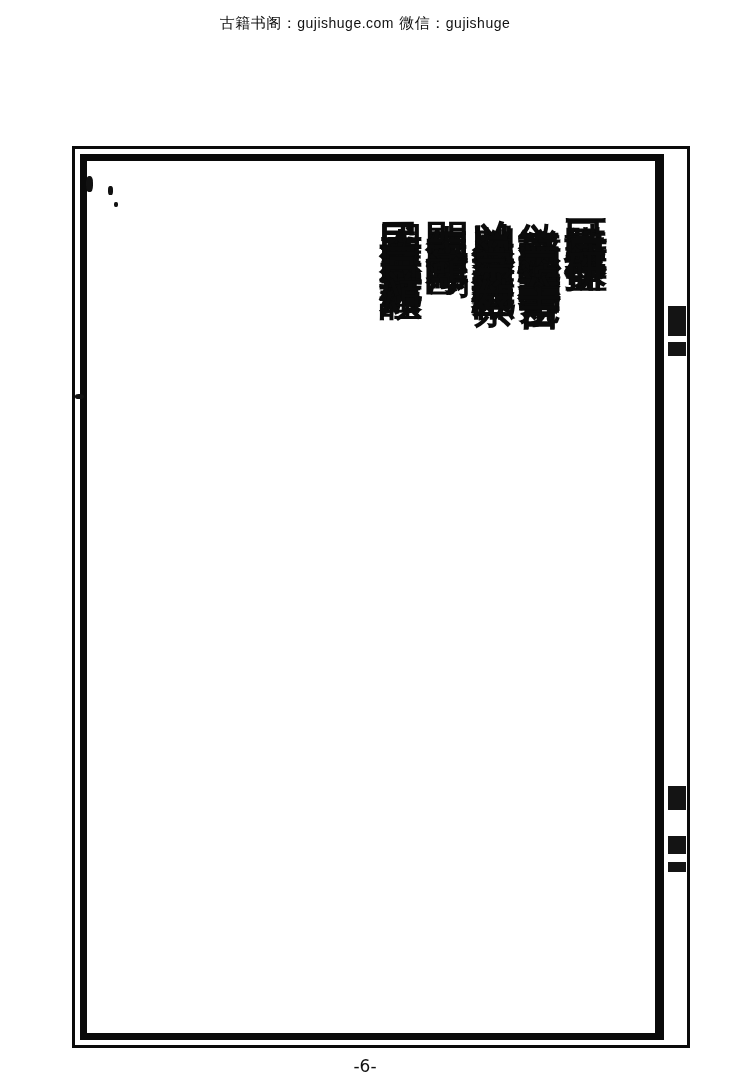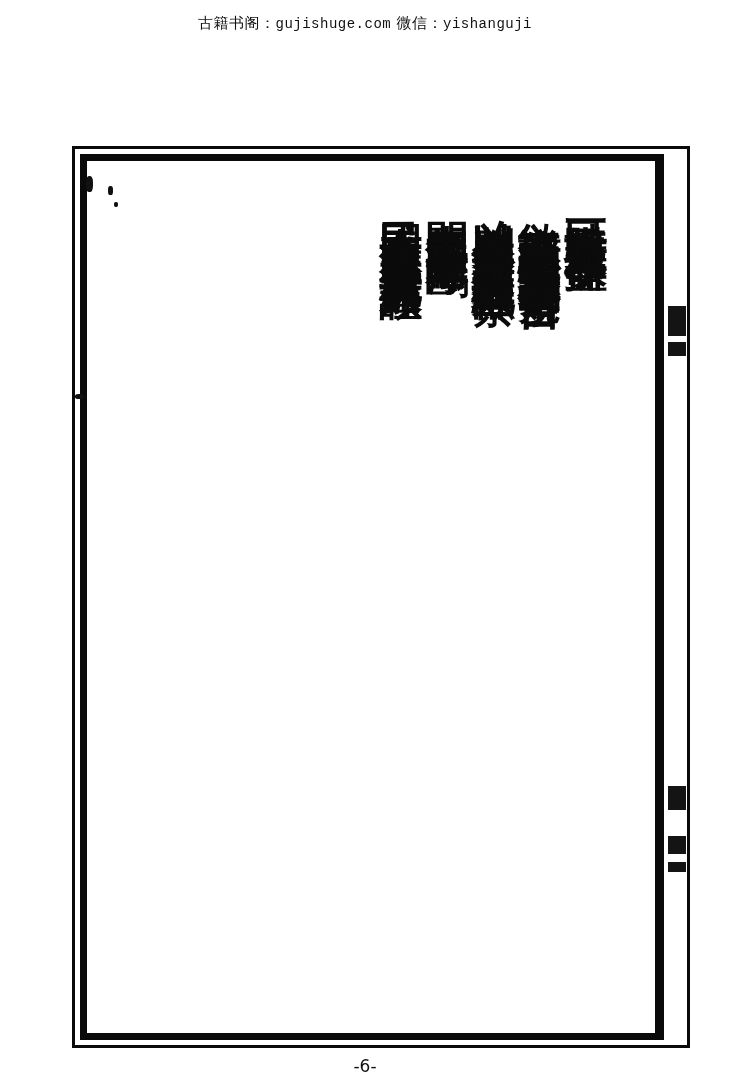--- a/index.html
+++ b/index.html
@@ -22,21 +22,21 @@
     left: 0;
     width: 730px;
     text-align: center;
     font-size: 15px;
     letter-spacing: 0.5px;
     color: #111;
     font-family: "DejaVu Sans", "Liberation Sans", sans-serif;
     white-space: nowrap;
   }
   .watermark .mono {
-    font-family: Liberation Mono, monospace;
+    font-family: Liberation Sans, sans-serif;
     font-size: 14px;
   }
 
   
   .page-frame {
     position: absolute;
     left: 72px;
     top: 146px;
     width: 618px;
     height: 902px;
@@ -123,21 +123,21 @@
     text-align: center;
     font-size: 17px;
     color: #111;
     font-family: "DejaVu Sans", "Liberation Sans", sans-serif;
   }
 </style>
 </head>
 <body>
 
 <div class="watermark">
-  <span>古籍书阁：</span><span class="mono">gujishuge.com</span><span> 微信：</span><span class="mono">yishanguji</span>
+  <span>古籍书阁：</span><span class="mono">gujishuge.com</span><span> 微信：</span><span class="mono">gujishuge</span>
 </div>
 
 <div class="page-frame">
   <div class="frame-outer"></div>
   <div class="frame-inner">
 
     <div class="text-area">
       <div class="vcol c1">民時堪輿致一天星斗盡探研</div>
       <div class="vcol c2">欲譜造命了心頭細把天元註遍搜禍福攻分窺宇宙吉</div>
       <div class="vcol c3">凶以判勝公侯況為濟世興邦道又作經天緯地猷仰察</div>

